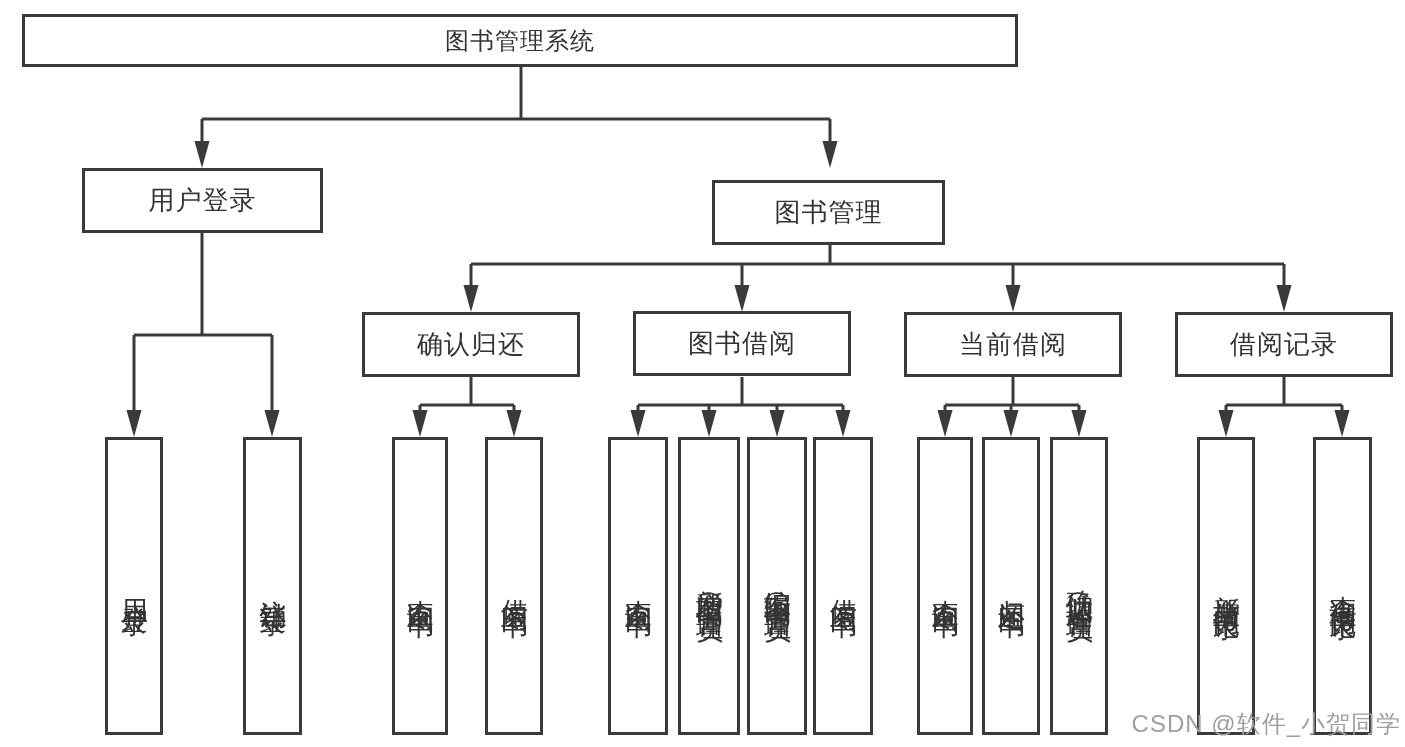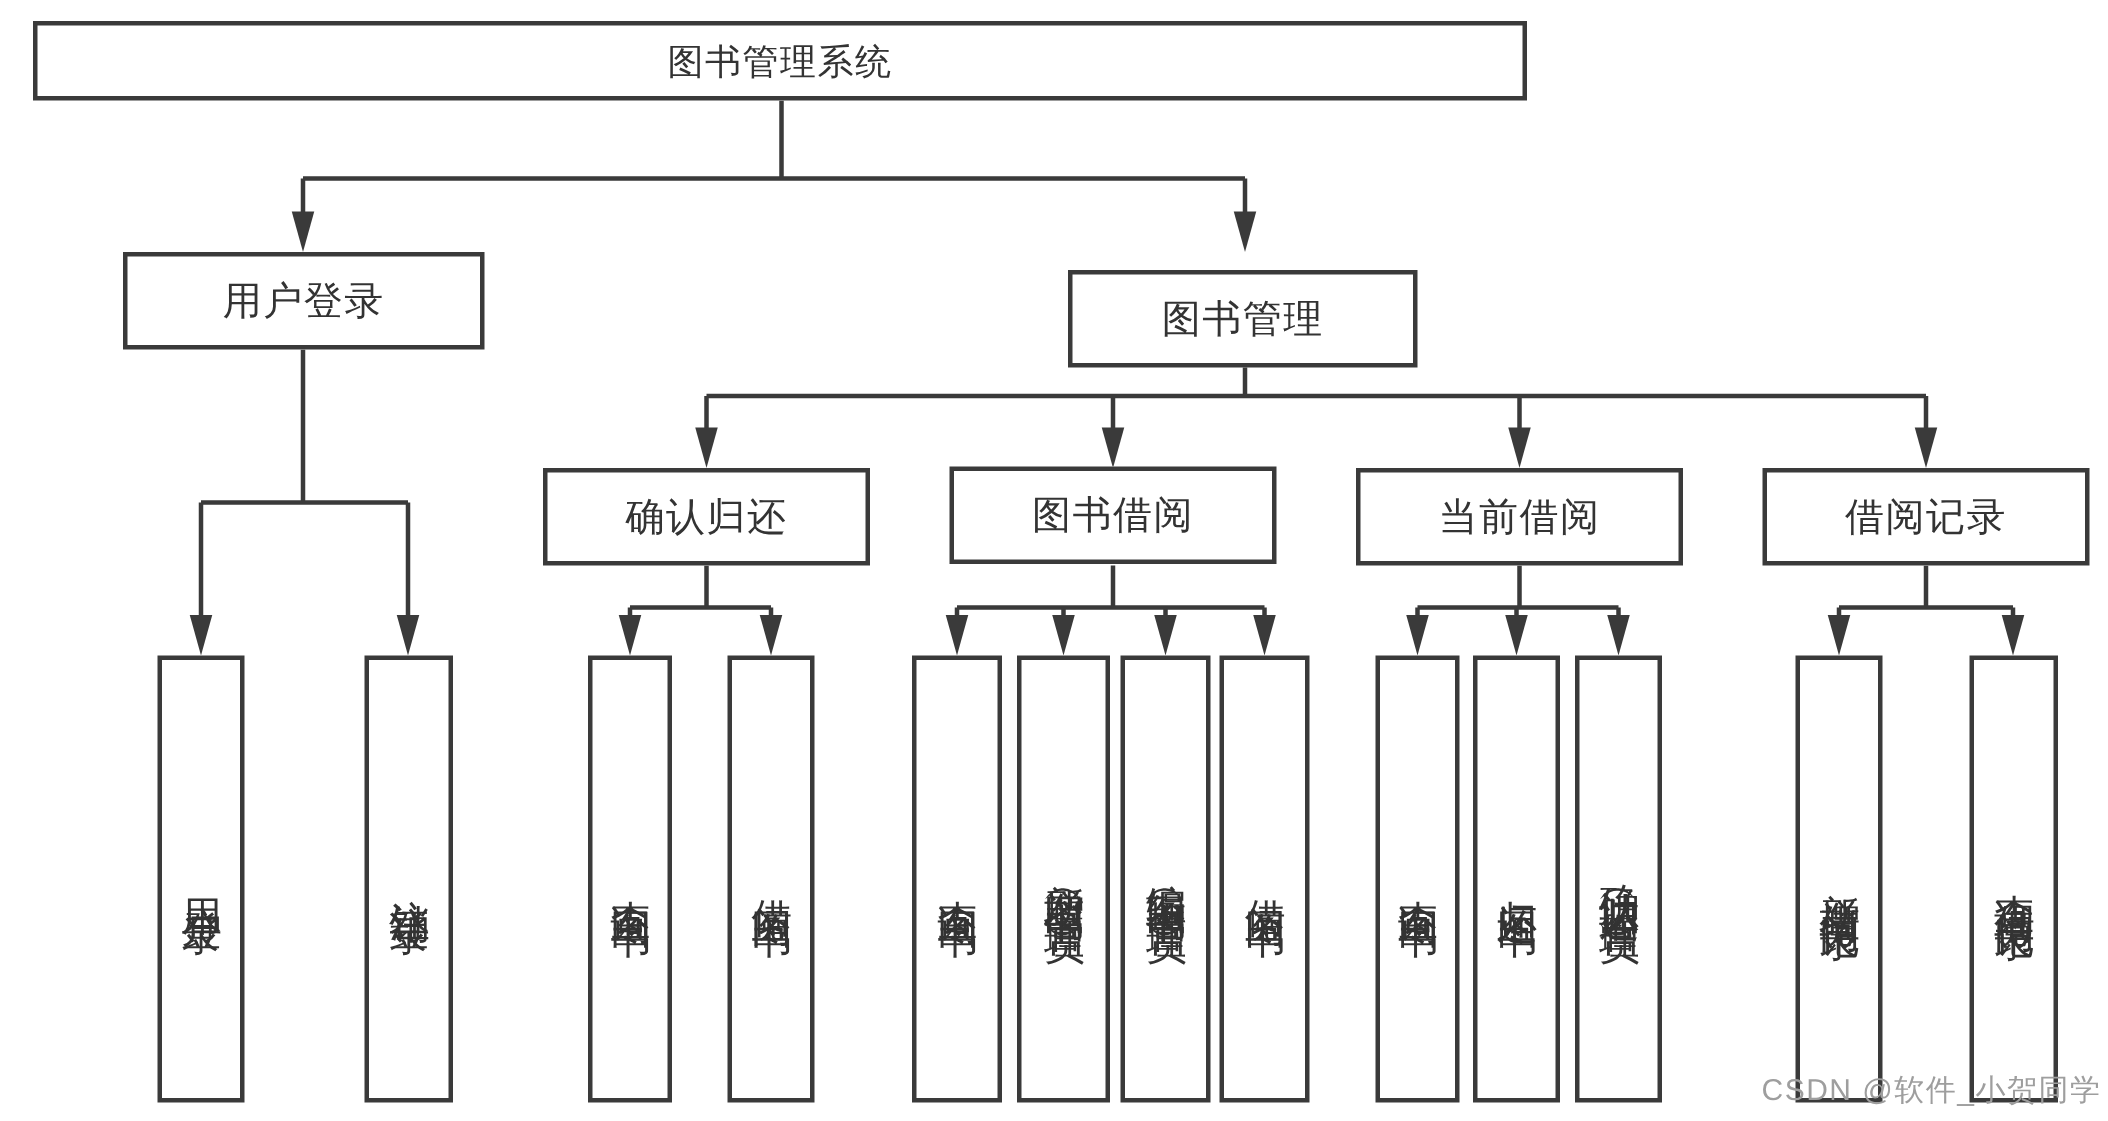--- a/index.html
+++ b/index.html
@@ -31,21 +31,21 @@
     writing-mode: vertical-rl;
     text-orientation: mixed;
     font-size: 27px;
     letter-spacing: 4px;
     line-height: 1;
   }
   .watermark {
     position: absolute;
     right: 4px;
     bottom: 7px;
-    font-size: 20px;
+    font-size: 24px;
     letter-spacing: 1px;
     color: var(--watermark, #9e9e9e);
   }
 </style>
 </head>
 <body>
 
 <div class="stage">
 
   <svg class="connectors" viewBox="0 0 1405 747" xmlns="http://www.w3.org/2000/svg">

